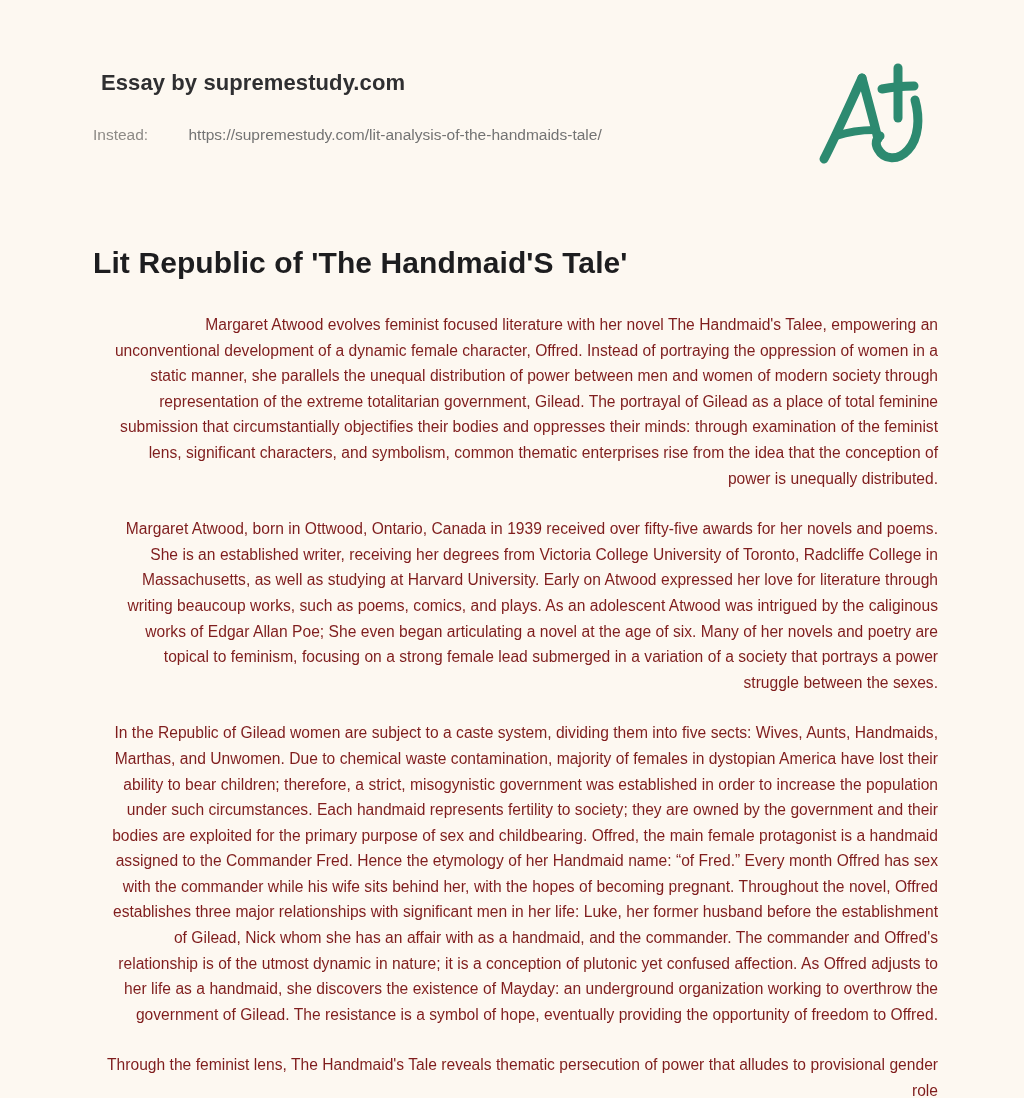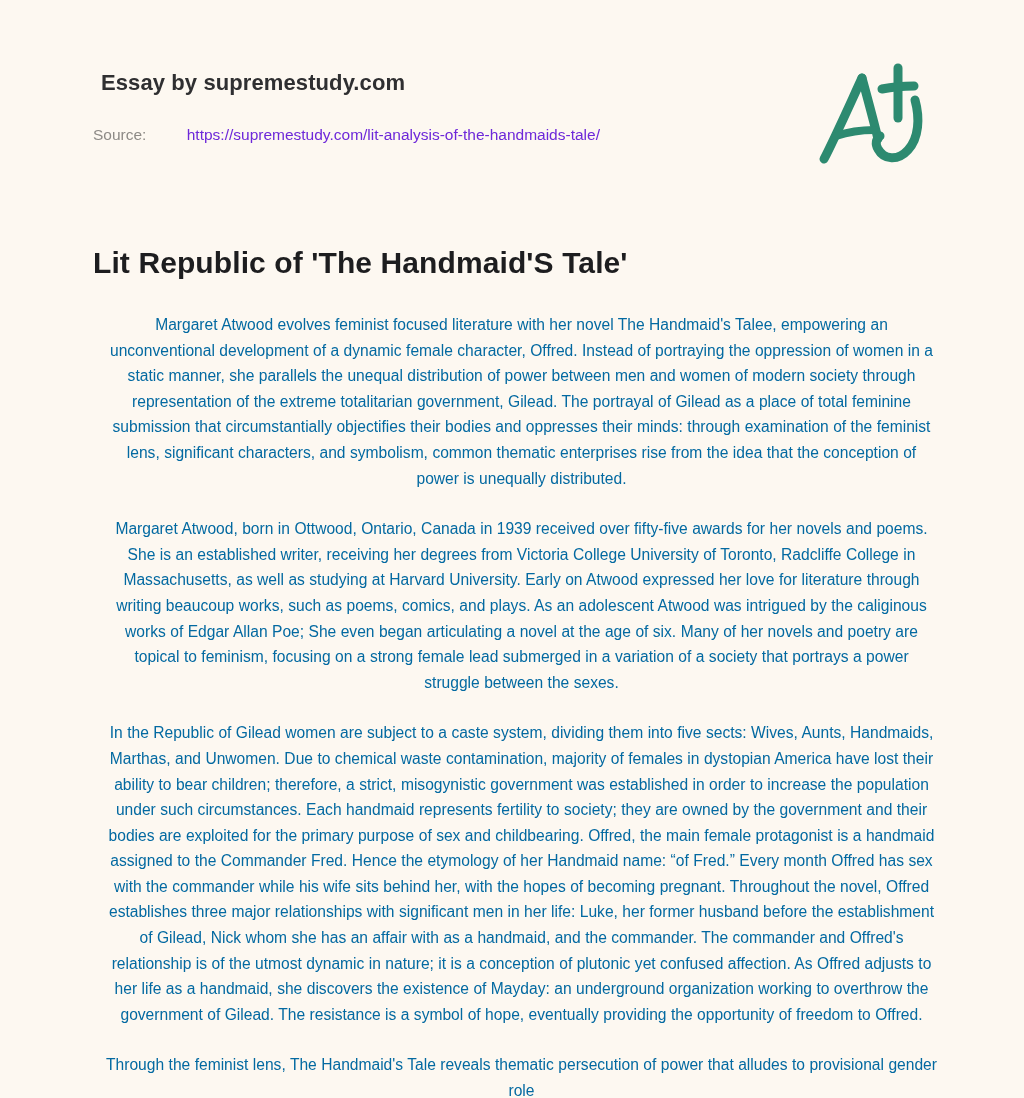--- a/index.html
+++ b/index.html
@@ -47,21 +47,21 @@
     line-height: 1.3;
     color: #8d8a86;
     white-space: nowrap;
   }
 
   .source-label {
     color: #8d8a86;
   }
 
   .source-url {
-    color: #6d28d9;
+    color: #737373;
     text-decoration: none;
     padding-left: 36px;
   }
 
   
   .logo {
     position: absolute;
     left: 812px;
     top: 56px;
     width: 124px;
@@ -93,38 +93,38 @@
     position: absolute;
     left: 93px;
     top: 312px;
     width: 845px;
   }
 
   .article p {
     margin: 0 0 25px 12px;
     font-size: 15.6px;
     line-height: 25.6px;
-    color: #0369a1;
-    text-align: center;
+    color: #7f1d1d;
+    text-align: right;
     word-spacing: 0.1px;
   }
 
   .article p:last-child {
     margin-bottom: 0;
   }
 </style>
 </head>
 <body>
 
 <div class="page">
 
   <div class="header">
     <div class="byline">Essay by supremestudy.com</div>
     <div class="source-line">
-      <span class="source-label">Source:</span>
+      <span class="source-label">Instead:</span>
       <a class="source-url" href="#">https://supremestudy.com/lit-analysis-of-the-handmaids-tale/</a>
     </div>
   </div>
 
   <div class="logo">
     <svg viewBox="0 0 124 116" xmlns="http://www.w3.org/2000/svg">
       <g fill="none" stroke="#2d8a70" stroke-linecap="round" stroke-linejoin="round">
 
         <path d="M12 103 C22 84, 38 48, 50 22" stroke-width="9"></path>
 

